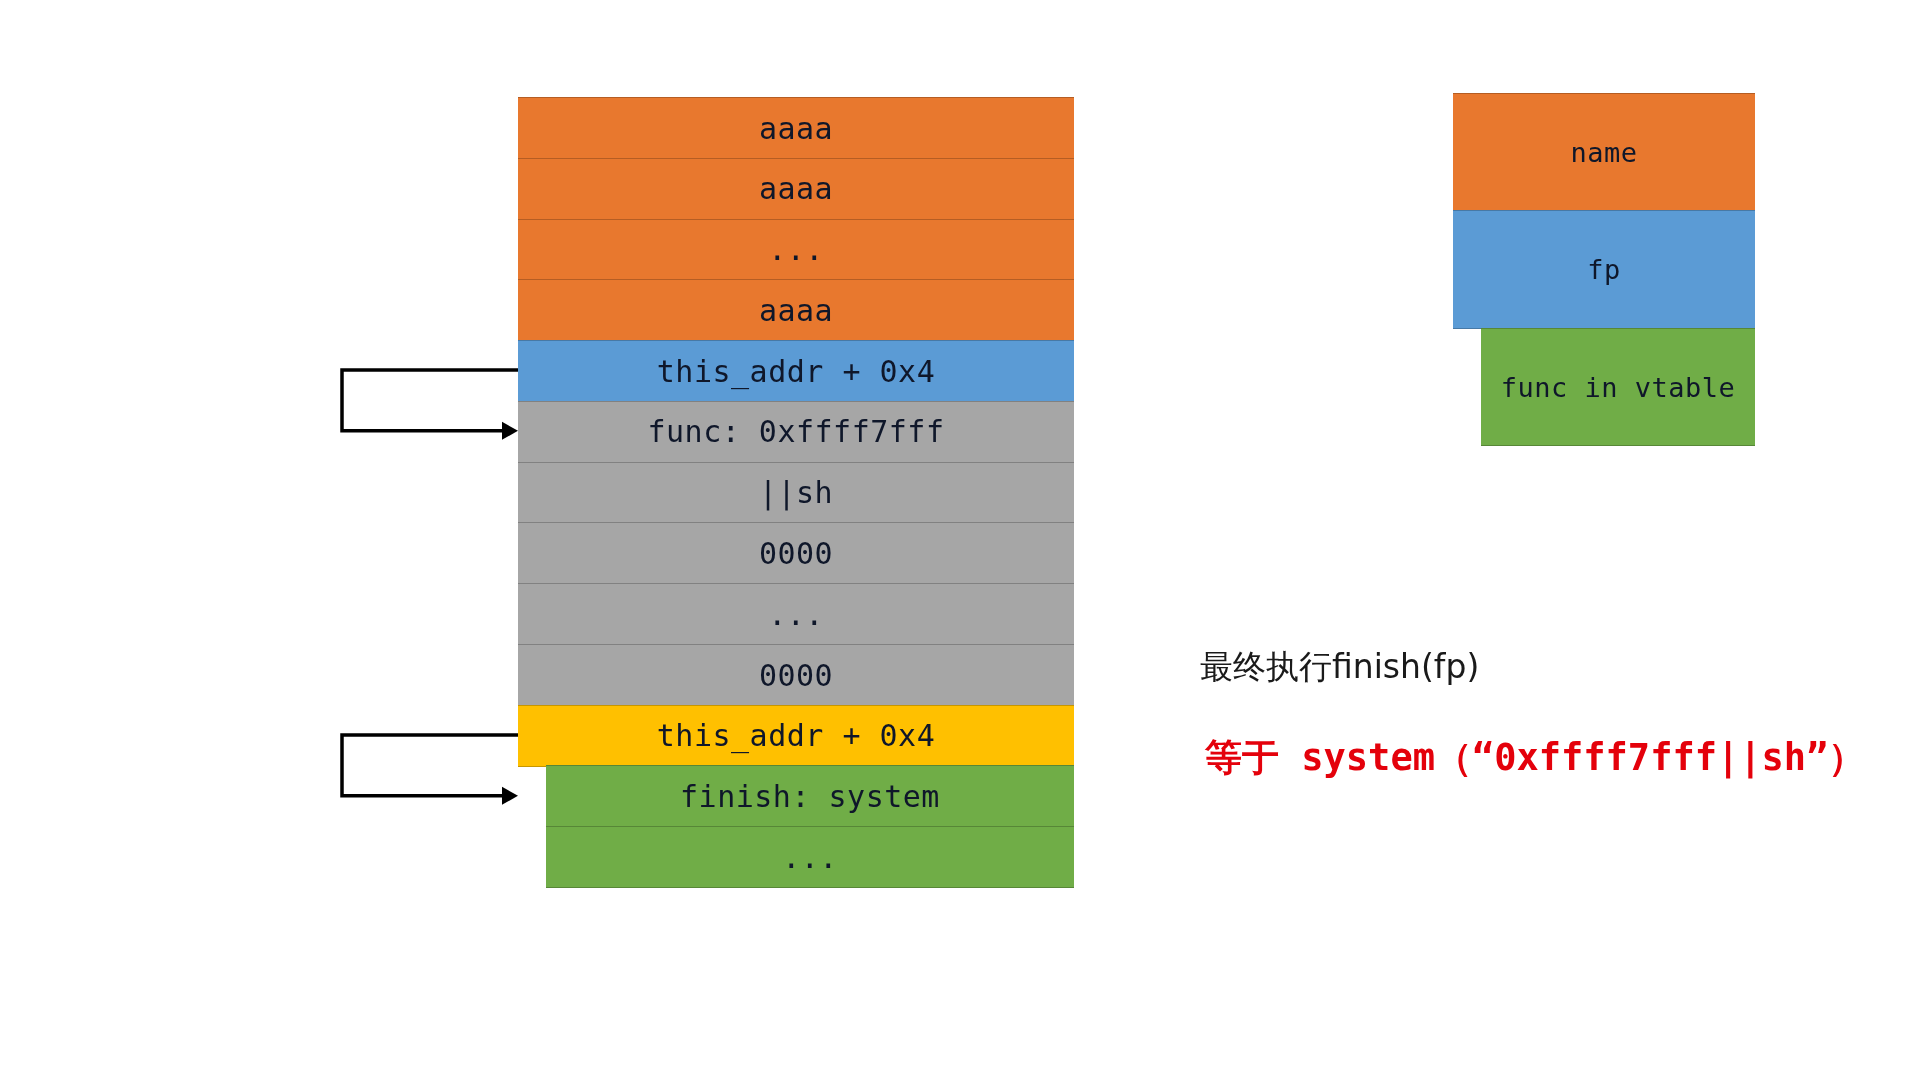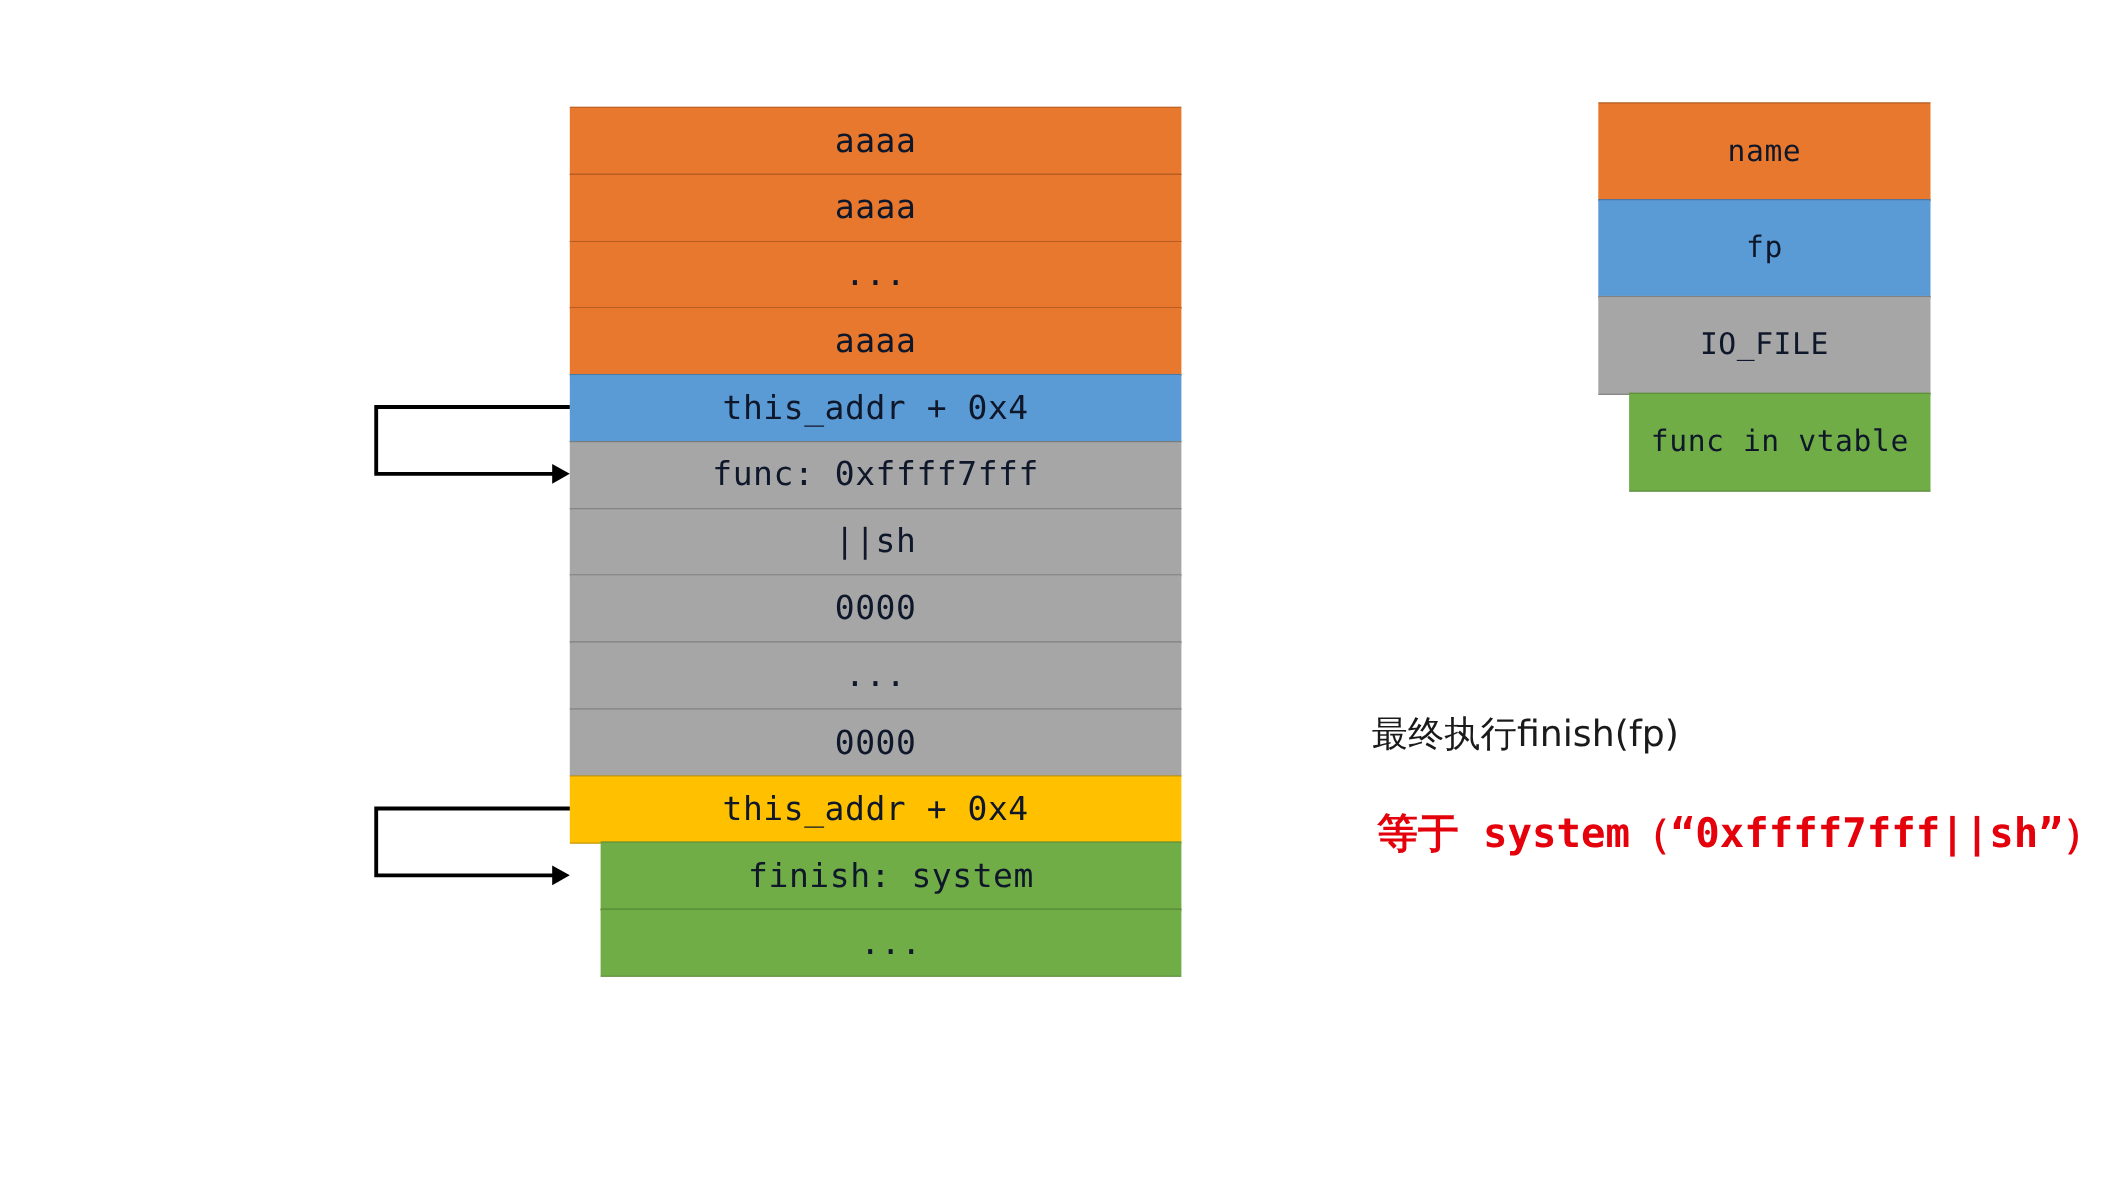--- a/index.html
+++ b/index.html
@@ -73,21 +73,20 @@
   .connector {
     position: absolute;
     pointer-events: none;
   }
   .connector svg { display: block; overflow: visible; }
 
   
   .note {
     position: absolute;
     white-space: pre;
-    margin-left: 47px;
   }
   #note-line1 {
     left: 1200px;
     top: 645px;
     font-size: 33px;
     color: #1a1a1a;
     font-family: "DejaVu Sans", "Liberation Sans", sans-serif;
   }
   #note-line2 {
     left: 1205px;
@@ -127,18 +126,17 @@
 <div class="connector" id="connector-bottom" style="left: 332px; top: 723.077px;">
   <svg width="190" height="84.76923076923072" viewBox="0 0 190 84.76923076923072">
     <path d="M 186 12 L 10 12 L 10 72.76923076923072 L 176 72.76923076923072" fill="none" stroke="#000000" stroke-width="3.5"></path>
     <path d="M 170 63.76923076923072 L 186 72.76923076923072 L 170 81.76923076923072 Z" fill="#000000"></path>
   </svg>
 </div>
 
 <div class="stack" id="legend-stack">
     <div class="cell c-orange" style="flex: 1 1 0px; background: rgb(232, 120, 46);"><span>name</span></div>
     <div class="cell c-blue" style="flex: 1 1 0px; background: rgb(91, 155, 213);"><span>fp</span></div>
-    <div class="cell c-gray" style="flex: 1 1 0px; background: rgb(166, 166, 166);"><span>IO_FILE</span></div>
     <div class="cell c-green" style="flex: 1 1 0px; background: rgb(112, 173, 71);"><span>func in vtable</span></div>
   </div>
 
 <div class="note" id="note-line1">最终执行finish(fp)</div>
 <div class="note" id="note-line2">等于 system（“0xffff7fff||sh”）</div>
 
 </body></html>

